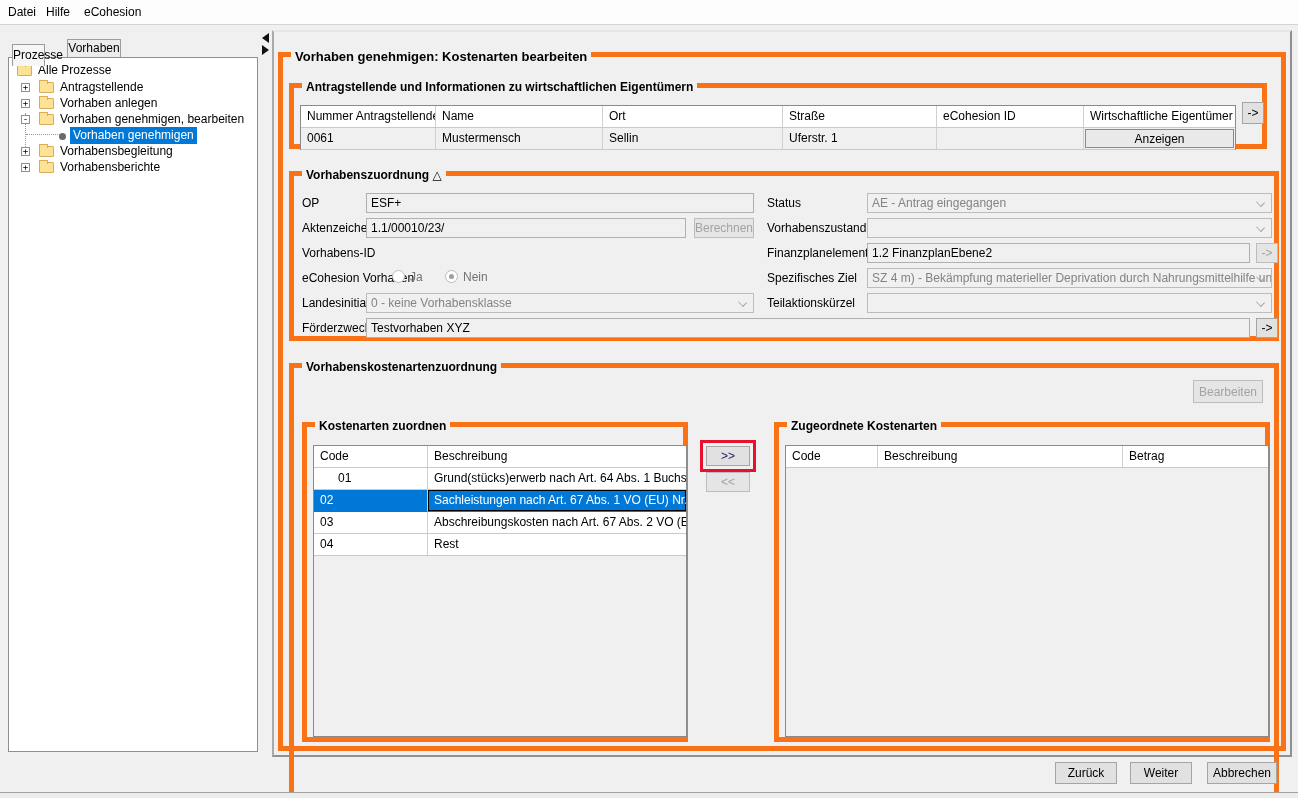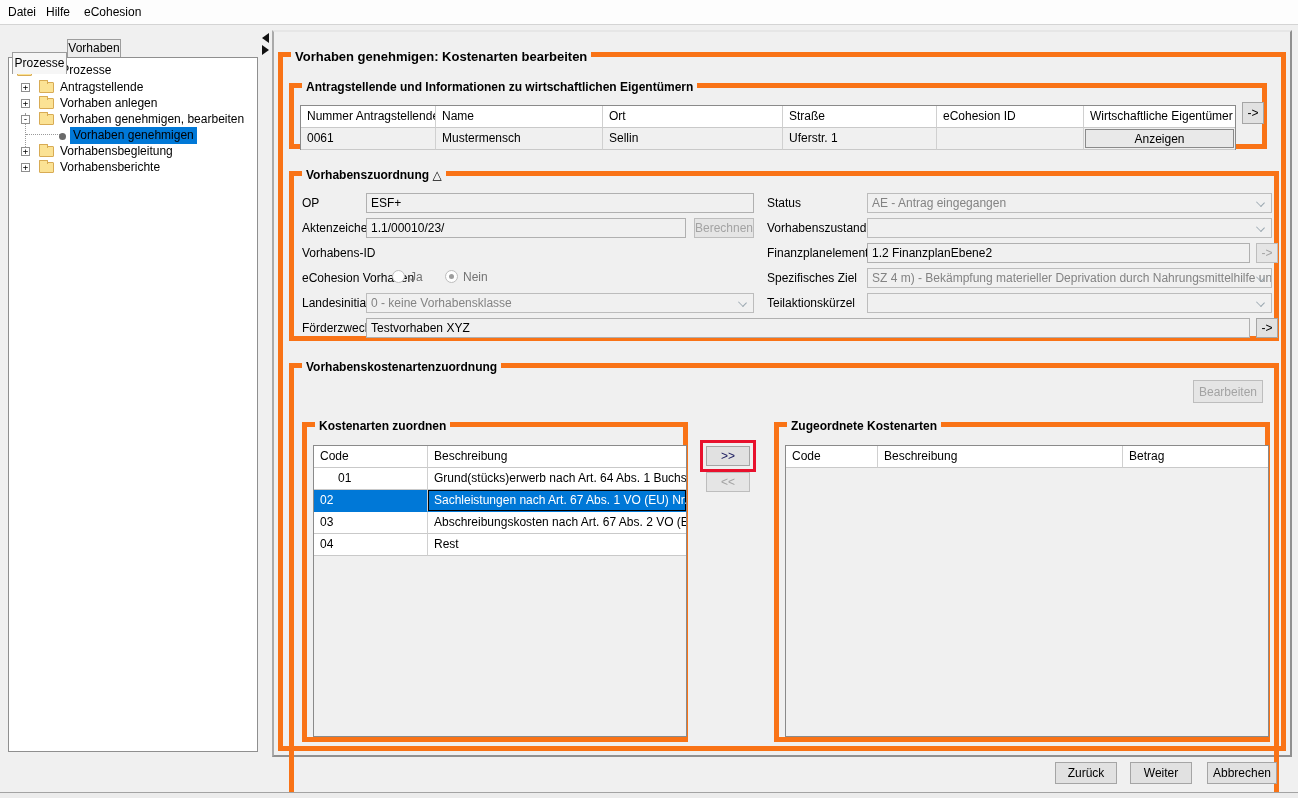--- a/index.html
+++ b/index.html
@@ -17,21 +17,21 @@
   .menu-item { position:absolute; top:3px; height:19px; line-height:19px; padding:0 6px; cursor:default; }
 
   
   .tab { position:absolute; background:#f0f0f0; border:1px solid #9d9d9d; border-bottom:none;
          text-align:center; line-height:20px; }
   .tab.active { background:#f6f6f6; z-index:3; }
   .tab.inactive { background:#ececec; line-height:17px; }
   .treebox { left:8px; top:57px; width:250px; height:695px; background:#fff; border:1px solid #8f8f8f; z-index:2; }
   .tree-row { position:absolute; height:17px; line-height:17px; white-space:nowrap; }
   .tree-label { padding:0 3px; }
-  .tree-label.selected { background:#0078d7; color:#000000; }
+  .tree-label.selected { background:#0078d7; color:#ffffff; }
   .expander { position:absolute; width:9px; height:9px; top:4px; background:#fff; border:1px solid #8f8f8f;
               font-size:9px; line-height:7px; text-align:center; color:#000; font-family:"DejaVu Sans Mono",monospace;}
   .folder { position:absolute; top:3px; width:15px; height:11px; background:#fbe294; border:1px solid #d8ab54; border-radius:1px; }
   .folder::before { content:""; position:absolute; left:-1px; top:-3px; width:7px; height:3px;
                     background:#fbe294; border:1px solid #d8ab54; border-bottom:none; border-radius:1px 1px 0 0; }
   .bullet { position:absolute; top:6px; width:7px; height:7px; border-radius:50%; background:#6a6a6a; }
   .dot-h { position:absolute; height:1px; border-top:1px dotted #9a9a9a; }
   .dot-v { position:absolute; width:1px; border-left:1px dotted #9a9a9a; }
 
   
@@ -80,21 +80,21 @@
 </style>
 </head>
 <body>
 
 <div class="abs menubar">
   <div class="menu-item" style="left:2px;">Datei</div>
   <div class="menu-item" style="left:40px;">Hilfe</div>
   <div class="menu-item" style="left:78px;">eCohesion</div>
 </div>
 
-<div class="abs tab active" style="left:12px; top:52px; width:55px; height:22px;">Prozesse</div>
+<div class="abs tab active" style="left:12px; top:44px; width:33px; height:22px;">Prozesse</div>
 <div class="abs tab inactive" style="left:67px; top:39px; width:54px; height:19px;">Vorhaben</div>
 
 <div class="abs treebox">
 
   <div class="dot-v" style="left:16px; top:55px; height:38px;"></div>
   <div class="dot-h" style="left:17px; top:76px; width:34px;"></div>
 
   <div class="tree-row" style="left:0; top:4px; width:100%;">
     <span class="folder" style="left:8px;"></span>
     <span class="tree-label abs" style="left:26px;">Alle Prozesse</span>

